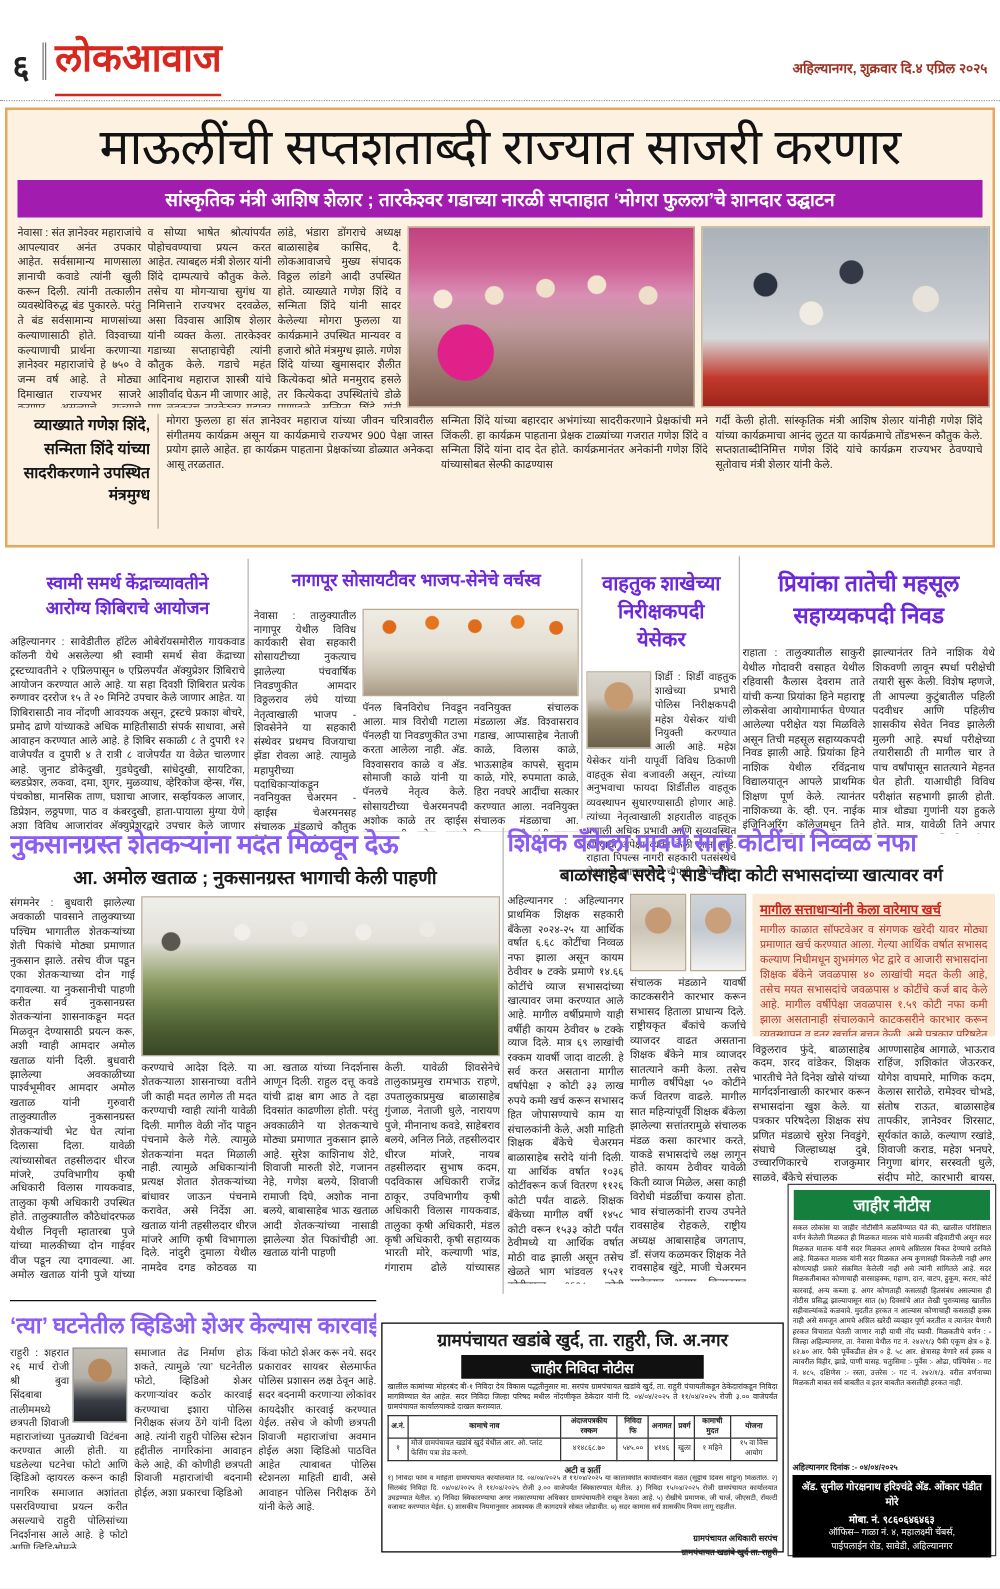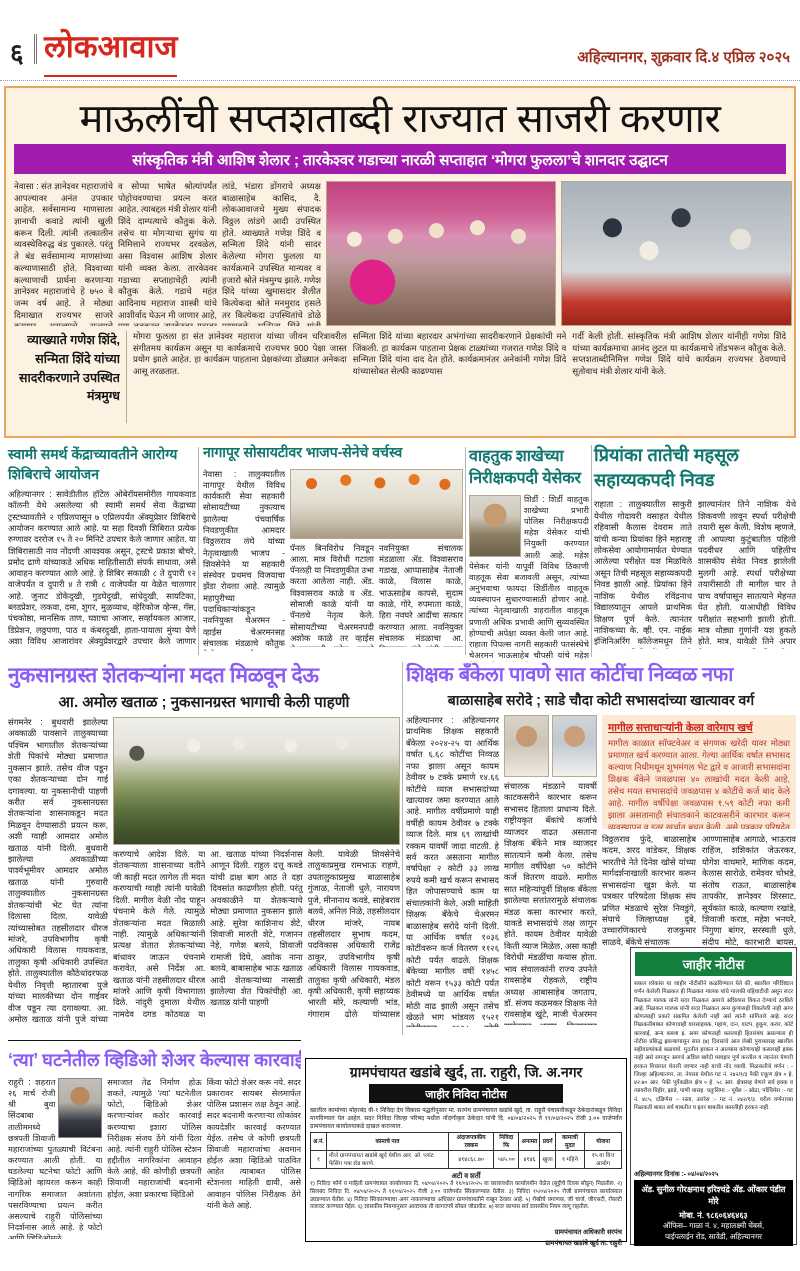--- a/index.html
+++ b/index.html
@@ -4,21 +4,21 @@
 <style>
   html,body{margin:0;padding:0;background:#e9e9e9;}
   #page{position:relative;width:800px;height:1271px;margin:0 auto;background:#ffffff;
         font-family:"Liberation Sans","DejaVu Sans",sans-serif;color:#1b1b1b;overflow:hidden;}
   
   .hdr{position:absolute;left:0;top:30px;width:800px;height:50px;}
   .pagenum{position:absolute;left:10px;top:4px;font-size:26px;font-weight:bold;color:#222;}
   .dbl{position:absolute;left:34px;top:4px;height:30px;border-left:3px double #777;}
   .masthead{position:absolute;left:44px;top:0;font-size:31px;font-weight:800;color:#d6281e;
             border-bottom:2px solid #d6281e;padding-bottom:11px;line-height:1.1;}
-  .dateline{position:absolute;right:10px;top:16px;font-size:15px;font-weight:bold;color:#9d3222;}
+  .dateline{position:absolute;right:10px;top:16px;font-size:11px;font-weight:bold;color:#9d3222;}
   .hrule{position:absolute;left:0;top:80px;width:800px;border-top:1px dotted #9a9a9a;}
   
   .lead{position:absolute;left:4px;top:86px;width:792px;height:352px;box-sizing:border-box;
         background:#fdf2e2;border:2px solid #e8a75f;}
   .lead h1{margin:6px 4px 2px;text-align:center;font-size:40px;line-height:1.2;font-weight:400;
            color:#121212;white-space:nowrap;overflow:hidden;letter-spacing:-.5px;}
   .lead .band{margin:2px 8px 0;background:#a21caf;color:#fff;font-weight:bold;font-size:15px;
               text-align:center;padding:5px 2px;white-space:nowrap;overflow:hidden;}
   .lead .row1{display:flex;gap:5px;margin:7px 8px 0;height:145px;}
   .bodytxt{font-size:8.6px;line-height:1.36;text-align:justify;overflow:hidden;color:#232323;}
@@ -39,21 +39,21 @@
      radial-gradient(circle at 38% 48%,#f0ece2 0 9px,transparent 10px),
      linear-gradient(180deg,#aab2ba 0%,#c3c8cd 40%,#d6d8da 62%,#c23a2c 84%,#9e241a 100%);}
   .lead .row2{display:flex;gap:6px;margin:5px 8px 0;height:92px;}
   .lead .cap{flex:0 0 106px;font-size:12.5px;font-weight:bold;line-height:1.5;text-align:right;
              color:#161616;overflow:hidden;}
   .vline{width:1px;background:#b9ab93;}
   .lead .c2{flex:1;height:92px;}
   
   .art{position:absolute;box-sizing:border-box;}
   .art h2{margin:0;font-weight:800;color:#8b5cf6;white-space:nowrap;overflow:hidden;}
-  .art h3{margin:0;text-align:left;font-weight:800;color:#0f766e;line-height:1.4;}
+  .art h3{margin:12px;text-align:center;font-weight:800;color:#6d28d9;line-height:1.4;}
   .sub{text-align:center;font-weight:bold;color:#1d1d1d;white-space:nowrap;overflow:hidden;}
   .vr{position:absolute;width:1px;background:#b5b5b5;}
   
   .a-swami{left:8px;top:445px;width:188px;height:212px;}
   .a-swami h3{font-size:14px;}
   .a-swami .bodytxt{margin-top:5px;height:158px;font-size:8.3px;}
   .a-nagapur{left:203px;top:443px;width:260px;height:214px;}
   .a-nagapur h3{font-size:14px;white-space:nowrap;overflow:hidden;}
   .a-nagapur .flex{display:flex;gap:5px;margin-top:6px;}
   .a-nagapur .c1{flex:0 0 82px;height:182px;font-size:8.3px;}

